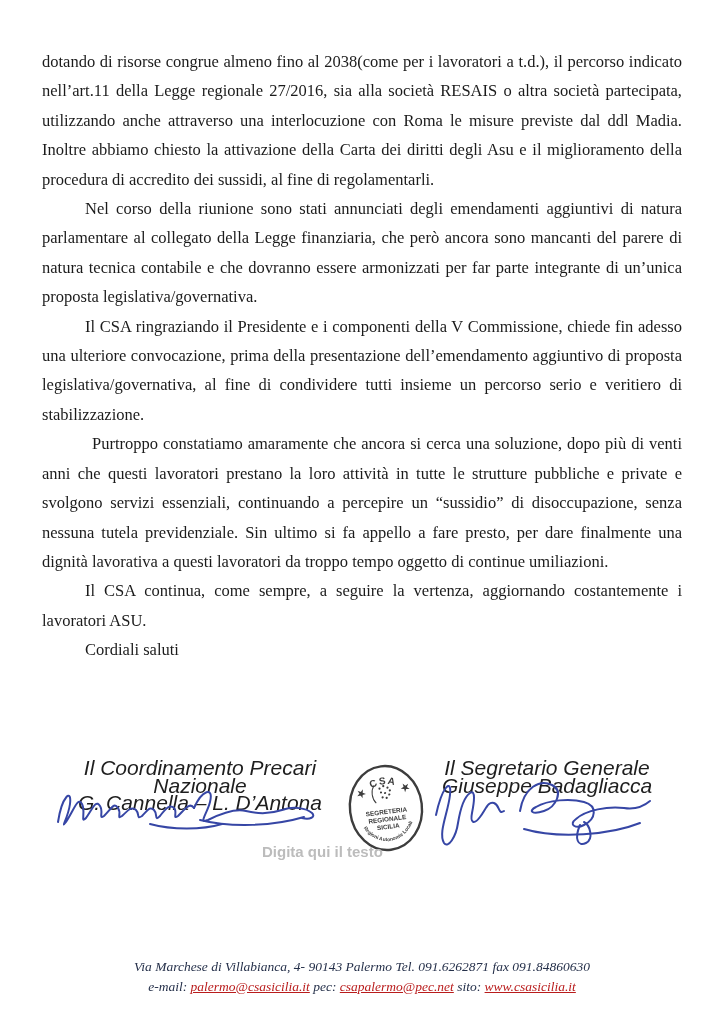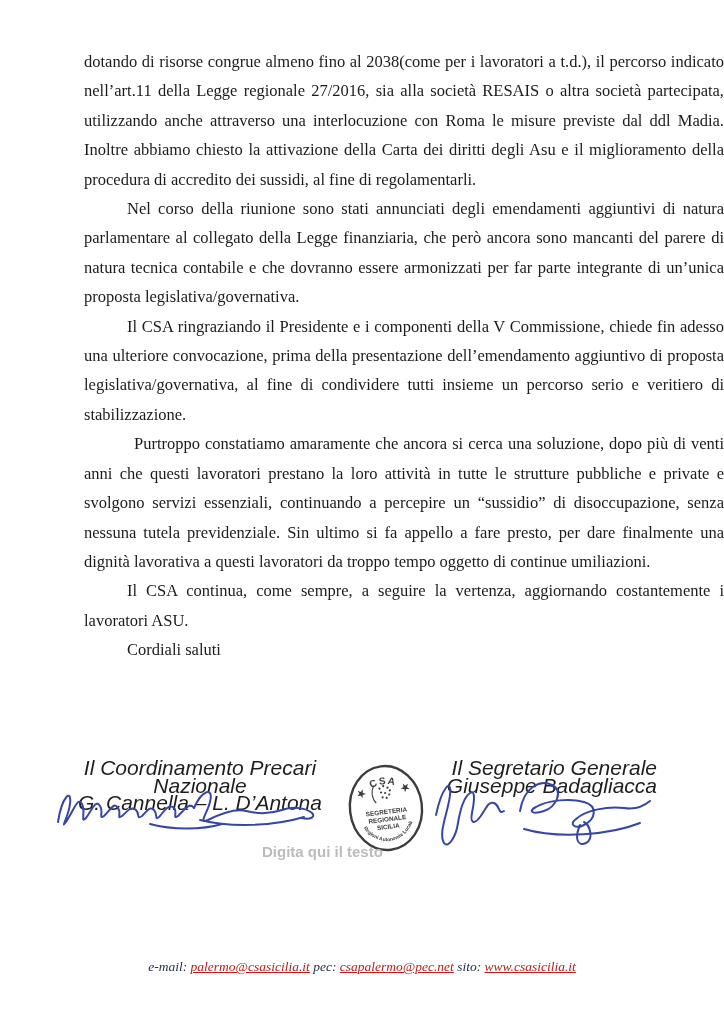--- a/index.html
+++ b/index.html
@@ -11,36 +11,35 @@
     font-family: "Liberation Serif", serif;
   }
   .content {
     position: absolute;
     left: 42px; top: 47px; width: 640px;
     font-family: "Liberation Serif", serif;
     font-size: 16.5px;
     line-height: 29.4px;
     color: #1b1b1b;
     text-align: justify;
-    margin-left: 42px;
   }
   .content p { margin: 0; }
   .content p.indent { text-indent: 43px; }
   .content p.indent-wide { text-indent: 50px; }
 
   .sig-label {
     position: absolute;
     font-family: "Liberation Sans", sans-serif;
     font-style: italic;
     font-size: 21px;
     line-height: 17.5px;
     color: #1e1e1e;
   }
   .sig-label.left-block { left: 60px; top: 759px; width: 280px; text-align: center; }
-  .sig-label.right-block { left: 437px; top: 759px; width: 220px; text-align: right; }
+  .sig-label.right-block { left: 437px; top: 759px; width: 220px; text-align: center; }
 
   .sig-svg { position: absolute; }
   #sig-left  { left: 52px;  top: 780px; width: 272px; height: 56px; }
   #sig-right { left: 428px; top: 767px; width: 232px; height: 86px; }
 
   .stamp {
     position: absolute;
     left: 346px; top: 762px;
     width: 80px; height: 93px;
     transform: rotate(-7deg);
@@ -134,20 +133,21 @@
   <text x="40" y="67" text-anchor="middle" font-family="Liberation Sans, sans-serif" font-size="6.4" font-weight="bold" fill="#3d3d3d">SICILIA</text>
   <path id="arcBottom" d="M 12,54 A 29,34 0 0 0 68,54" fill="none"></path>
   <text font-family="Liberation Sans, sans-serif" font-size="5" font-weight="bold" fill="#3d3d3d">
     <textPath href="#arcBottom" startOffset="50%" text-anchor="middle">Regioni Autonomie Locali</textPath>
   </text>
 </svg>
 
 <div class="placeholder">Digita qui il testo</div>
 
 <div class="footer">
+  <div>Via Marchese di Villabianca, 4- 90143 Palermo Tel. 091.6262871 fax 091.84860630</div>
   <div>
     <span>e-mail:</span>
     <a>palermo@csasicilia.it</a>
     <span>pec:</span>
     <a>csapalermo@pec.net</a>
     <span>sito:</span>
     <a>www.csasicilia.it</a>
   </div>
 </div>
 

